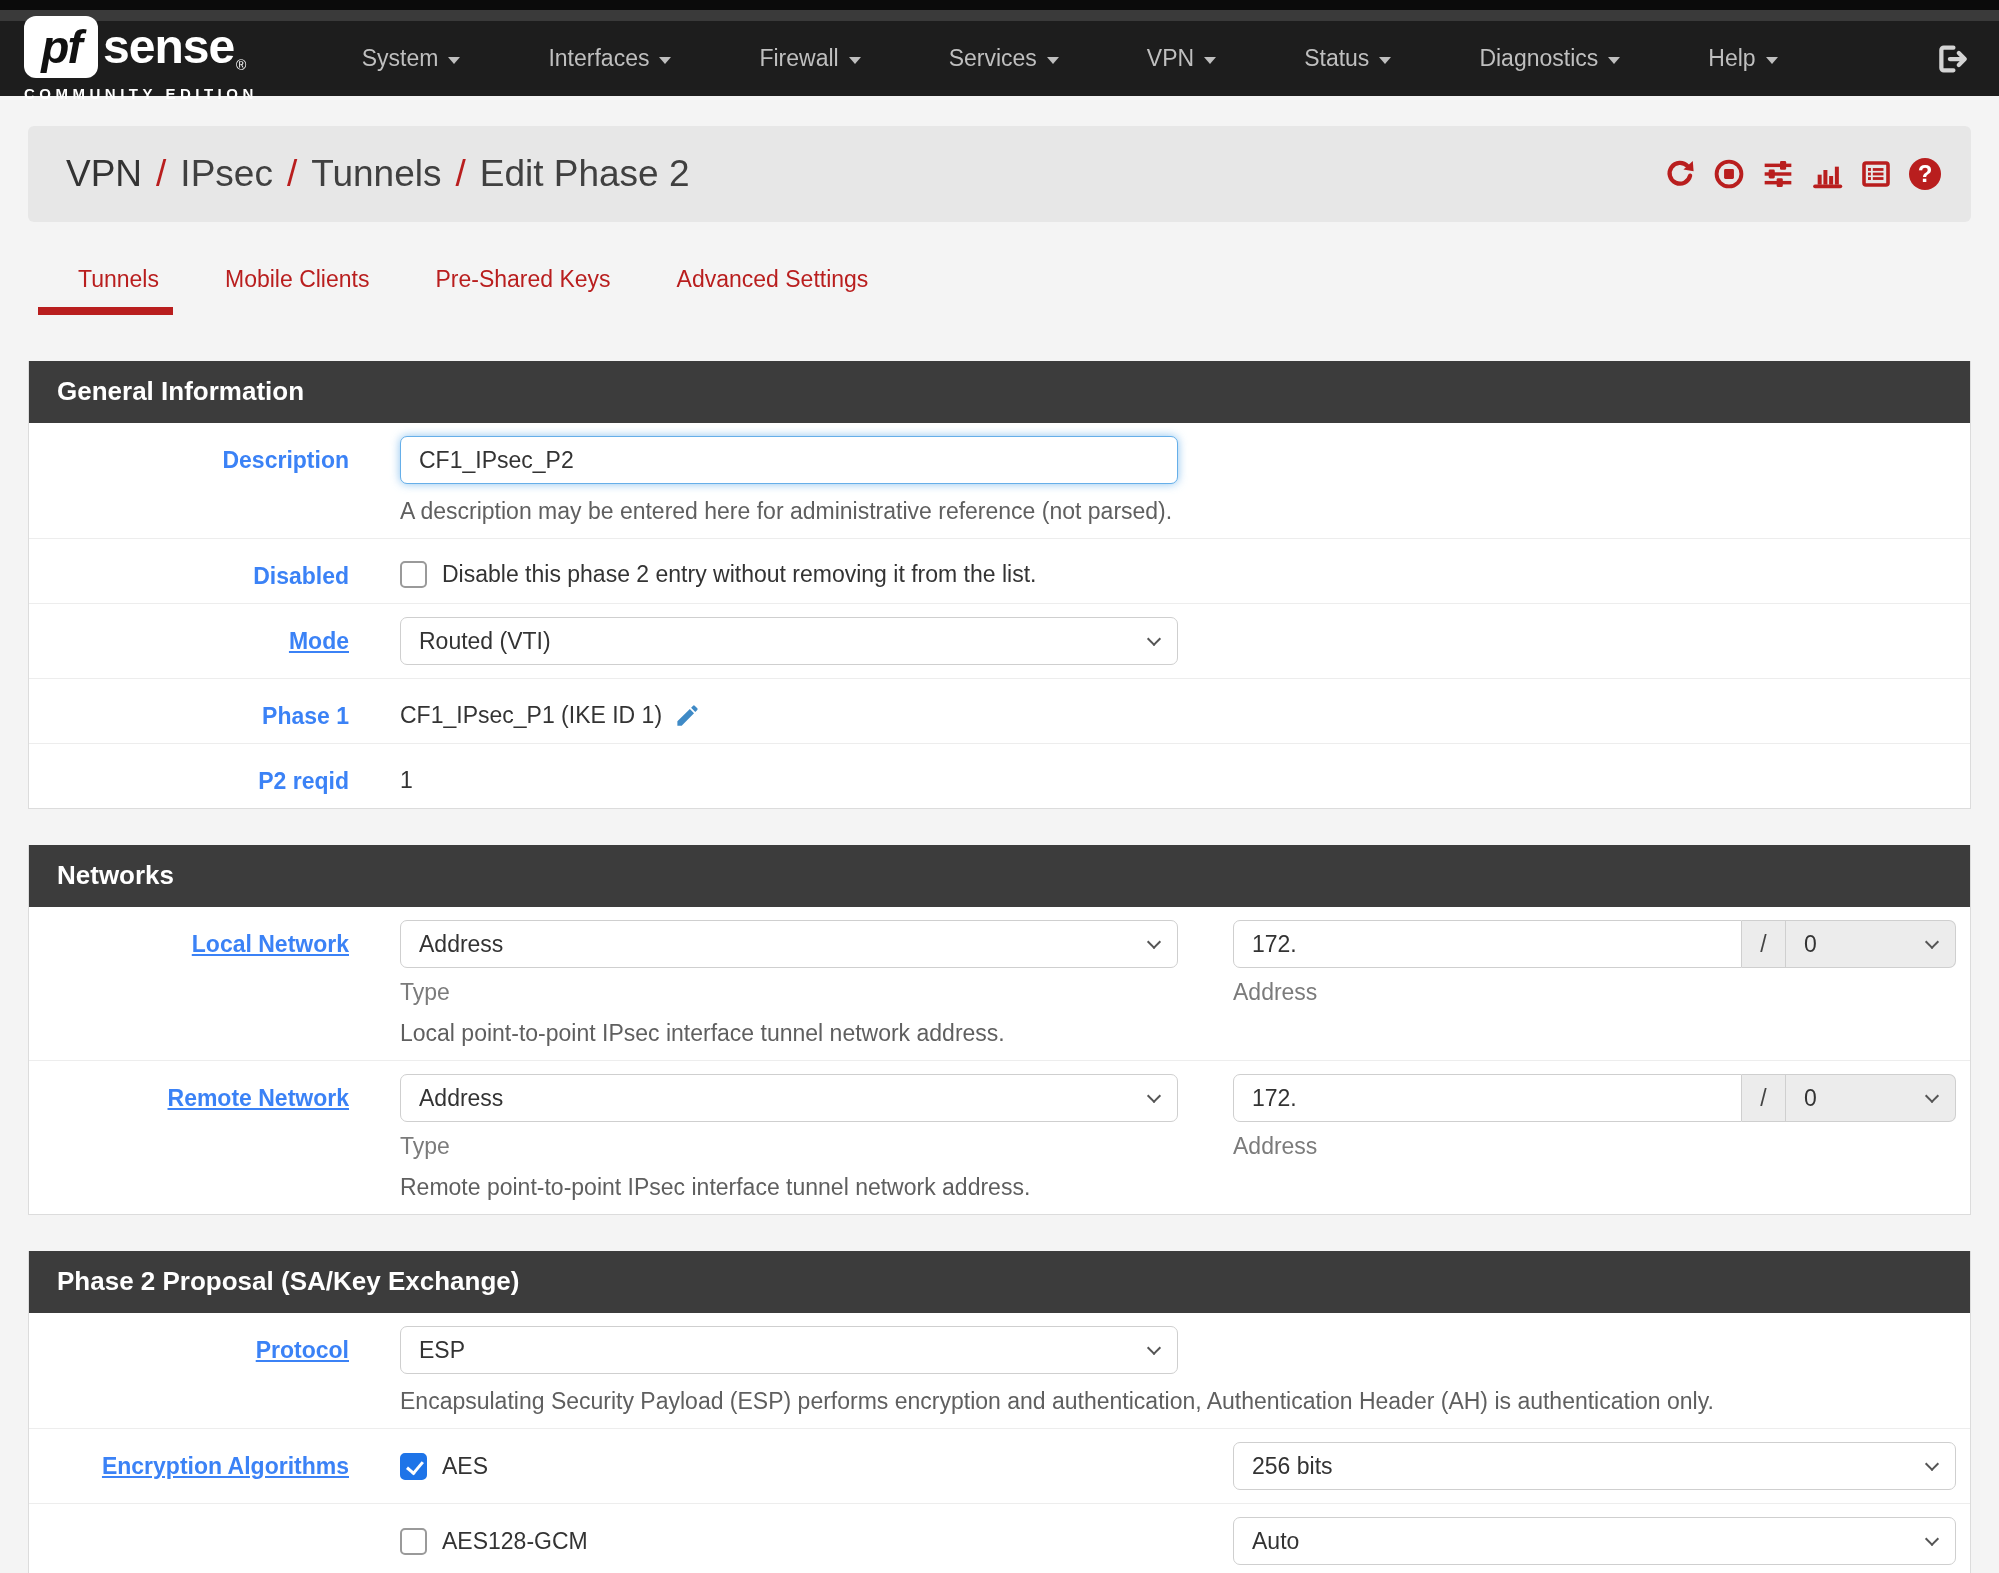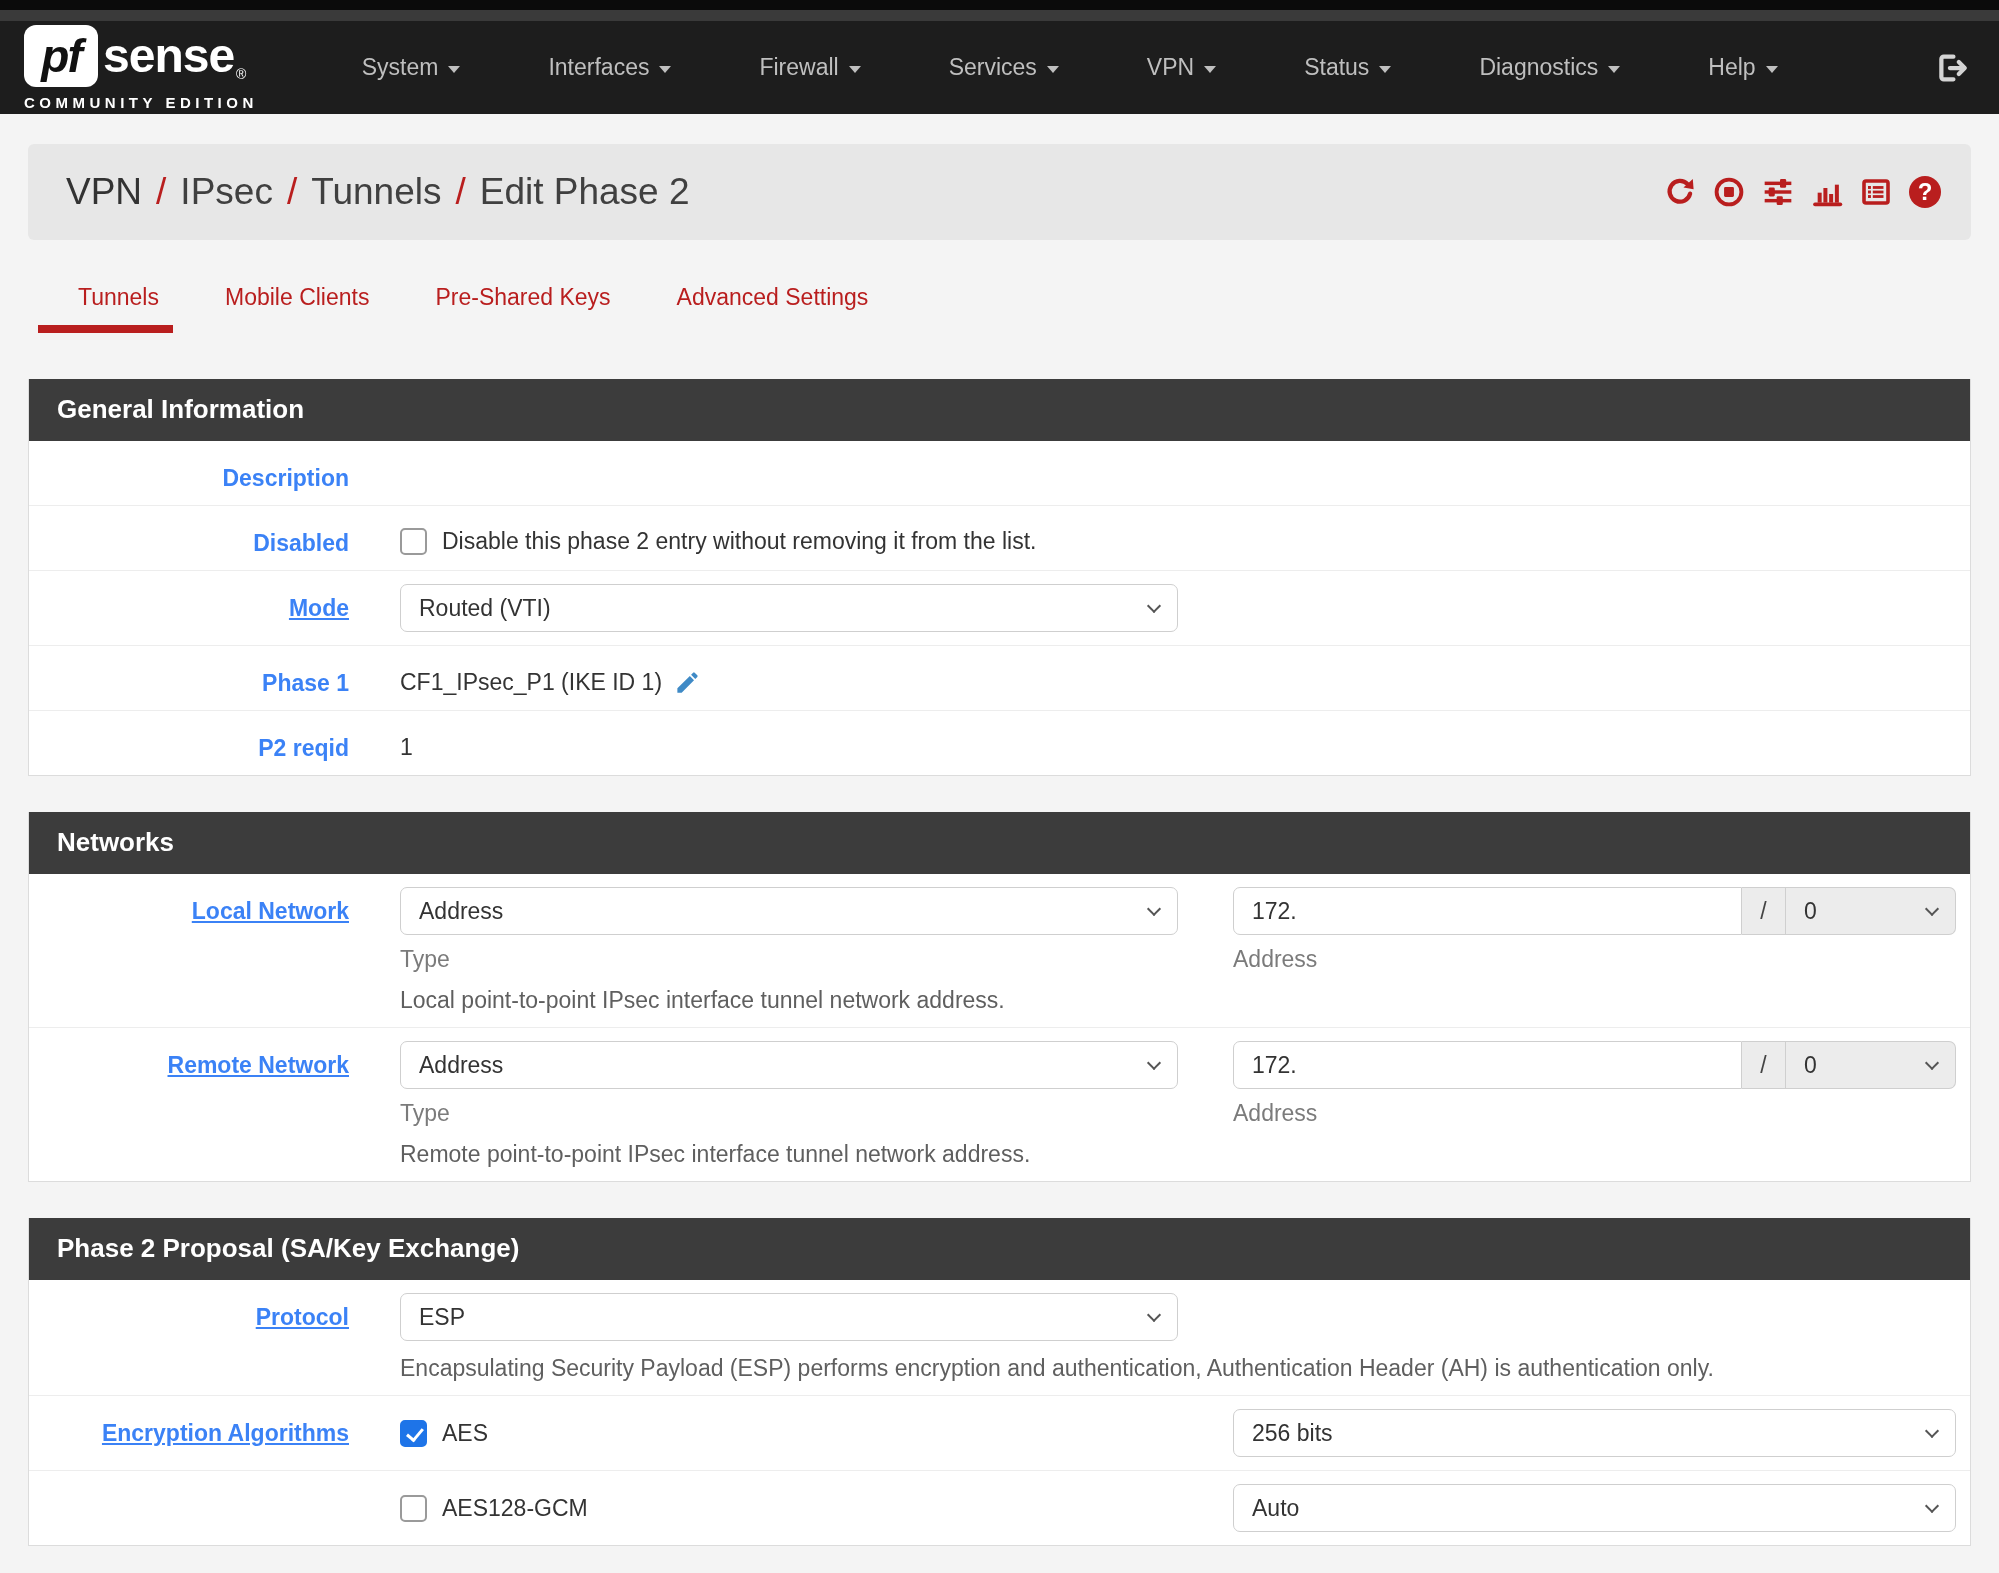--- a/index.html
+++ b/index.html
@@ -4,21 +4,21 @@
 <style>
   * { margin:0; padding:0; box-sizing:border-box; }
   html,body { width:1999px; height:1573px; overflow:hidden; background:#f4f4f4;
               font-family:"Liberation Sans", sans-serif; }
 
   
   .strip-black { height:10px; background:#0b0b0b; }
   .strip-gray  { height:11px; background:#3a3a3a; }
 
   
-  .navbar { height:93px; background:#1d1d1d; display:flex; align-items:center; }
+  .navbar { height:75px; background:#1d1d1d; display:flex; align-items:center; }
   .logo { margin-left:24px; display:flex; flex-direction:column; line-height:1; }
   .logo-top { display:flex; align-items:center; }
   .pf-box { width:74px; height:62px; background:#fff; border-radius:12px;
             display:flex; align-items:center; justify-content:center; }
   .pf-box span { font-style:italic; font-weight:bold; font-size:46px; color:#111; letter-spacing:-2px; }
   .sense { color:#fff; font-weight:bold; font-size:48px; letter-spacing:-1px; margin-left:5px; }
   .reg { color:#fff; font-size:14px; align-self:flex-end; margin:0 0 6px 2px; }
   .edition { color:#fff; font-size:15px; letter-spacing:4.5px; font-weight:bold; margin-top:8px;text-align:center; }
   .nav-items { display:flex; margin-left:60px; }
   .nav-item { color:#bfbfbf; font-size:23px; padding:0 44px; display:flex; align-items:center; cursor:pointer; }
@@ -214,20 +214,24 @@
   <div class="tab">Mobile Clients</div>
   <div class="tab">Pre-Shared Keys</div>
   <div class="tab">Advanced Settings</div>
 </div>
 
 <div class="panel">
   <div class="panel-heading">General Information</div>
 
   <div class="row">
     <div class="lbl">Description</div>
+    <div class="ctrl">
+      <div class="inp inp-focus w-main">CF1_IPsec_P2</div>
+      <div class="helptext">A description may be entered here for administrative reference (not parsed).</div>
+    </div>
   </div>
 
   <div class="row">
     <div class="lbl">Disabled</div>
     <div class="ctrl">
       <div class="cbx-line">
         <span class="cbx"></span>
         <span>Disable this phase 2 entry without removing it from the list.</span>
       </div>
     </div>

